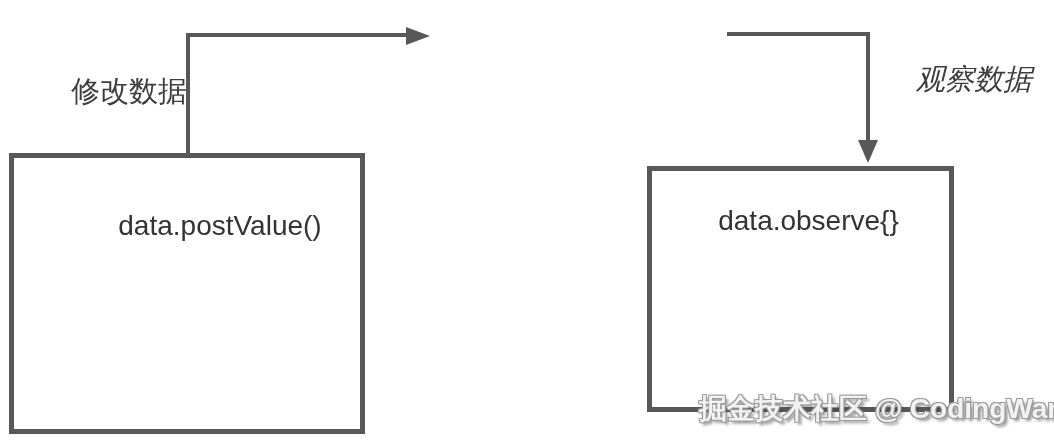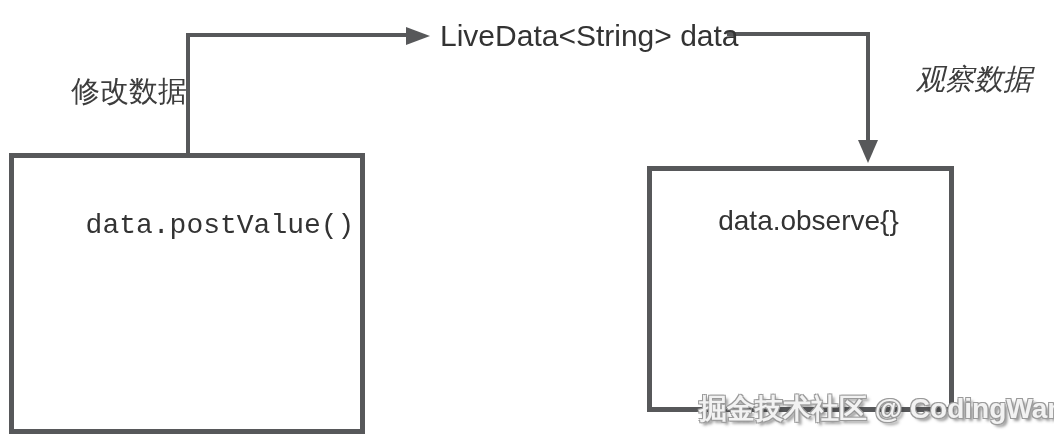--- a/index.html
+++ b/index.html
@@ -20,21 +20,21 @@
     width: 1054px; height: 440px;
     background: var(--bg-color);
   }
 
   
   .node {
     position: absolute;
     border: 5px solid var(--line-color);
     background: var(--bg-color);
   }
-  .node-left  { left: 9px;   top: 153px; width: 356px; height: 281px; font-family: Liberation Mono, monospace; }
+  .node-left  { left: 9px;   top: 153px; width: 356px; height: 281px; }
   .node-right { left: 647px; top: 166px; width: 307px; height: 246px; }
   .node-text {
     position: absolute;
     left: 0; width: 100%;
     text-align: center;
     font-size: 28px;
     color: var(--text-color);
     white-space: nowrap;
   }
   .node-left  .node-text { top: 52px; transform: translateX(33px); }
@@ -102,21 +102,20 @@
 <div class="canvas">
 
   <div class="line line-left-v"></div>
   <div class="line line-left-h"></div>
   <div class="arrowhead arrow-right"></div>
 
   <div class="line line-right-h"></div>
   <div class="line line-right-v"></div>
   <div class="arrowhead arrow-down"></div>
 
-  <div class="center-label">LiveData&lt;String&gt; data</div>
 
   <div class="cn-label cn-label-modify">修改数据</div>
   <div class="cn-label cn-label-observe">观察数据</div>
 
   <div class="node node-left">
     <div class="node-text">data.postValue()</div>
   </div>
 
   <div class="node node-right">
     <div class="node-text">data.observe{}</div>

